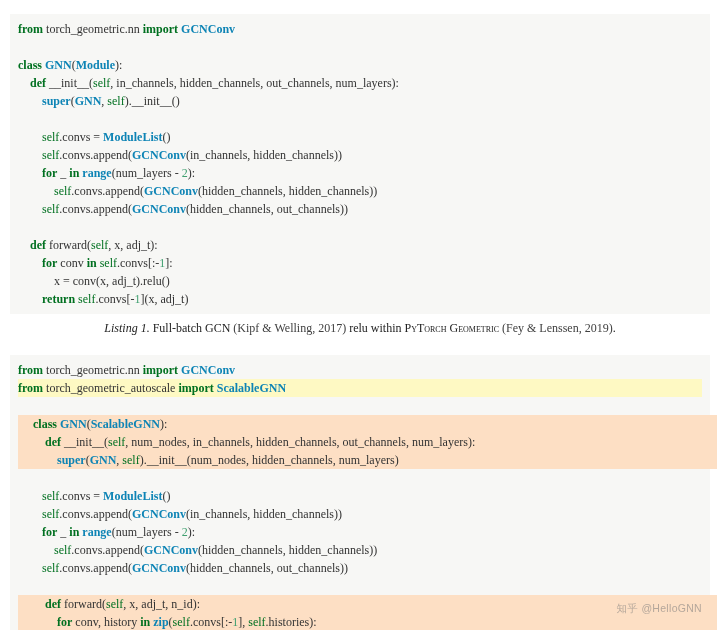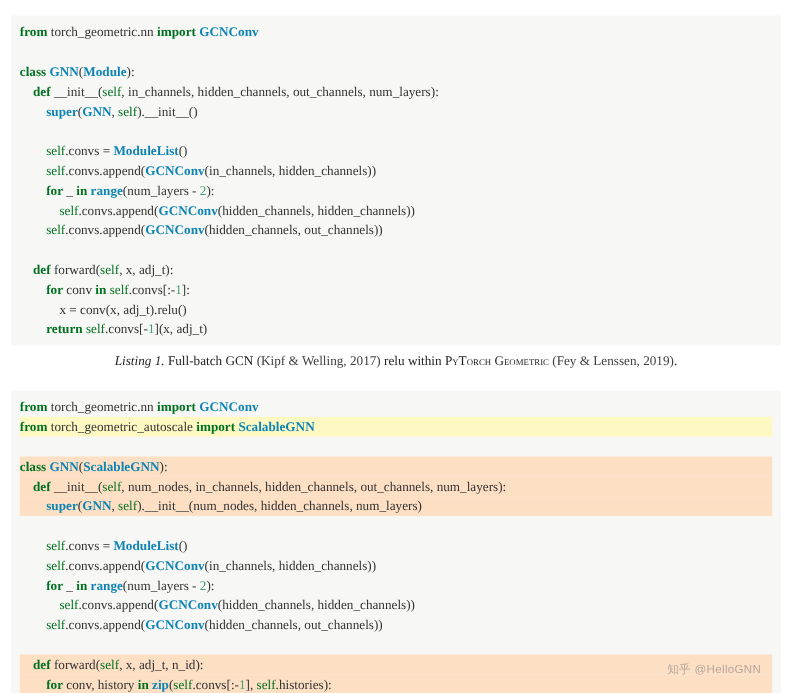--- a/index.html
+++ b/index.html
@@ -16,35 +16,35 @@
     line-height: 1.5;
     padding: 6px 8px;
     margin: 4px 0;
     white-space: pre;
     color: #333;
   }
   .kw { color: #007020; font-weight: bold; }  
   .cls { color: #0e84b5; font-weight: bold; } 
   .self { color: #007020; }
   .num { color: #40a070; }
-  .hl-orange { background: #fddfc4; display: inline-block; width: 100%; }
+  .hl-orange { background: #fddfc4; display: inline-block; width: 100%; padding-left: 15px; }
   .hl-green  { background: #fef9c3; display: inline-block; width: 100%; }
   .caption {
     font-family: Georgia, 'Times New Roman', serif;
     font-size: 12px;
     text-align: center;
     margin: 6px 10px 18px;
     line-height: 1.45;
     color: #222;
   }
   .cite { color: #404040; }
   .sc { font-variant: small-caps; }
   .watermark {
     position: absolute;
-    right: 28px;
+    right: 18px;
     bottom: 14px;
     font-size: 10.5px;
     color: rgba(120,120,120,0.55);
     letter-spacing: .3px;
     font-family: Arial, sans-serif;
     pointer-events: none;
   }
   i { font-style: italic; }
   b { font-weight: normal; }
 </style>

